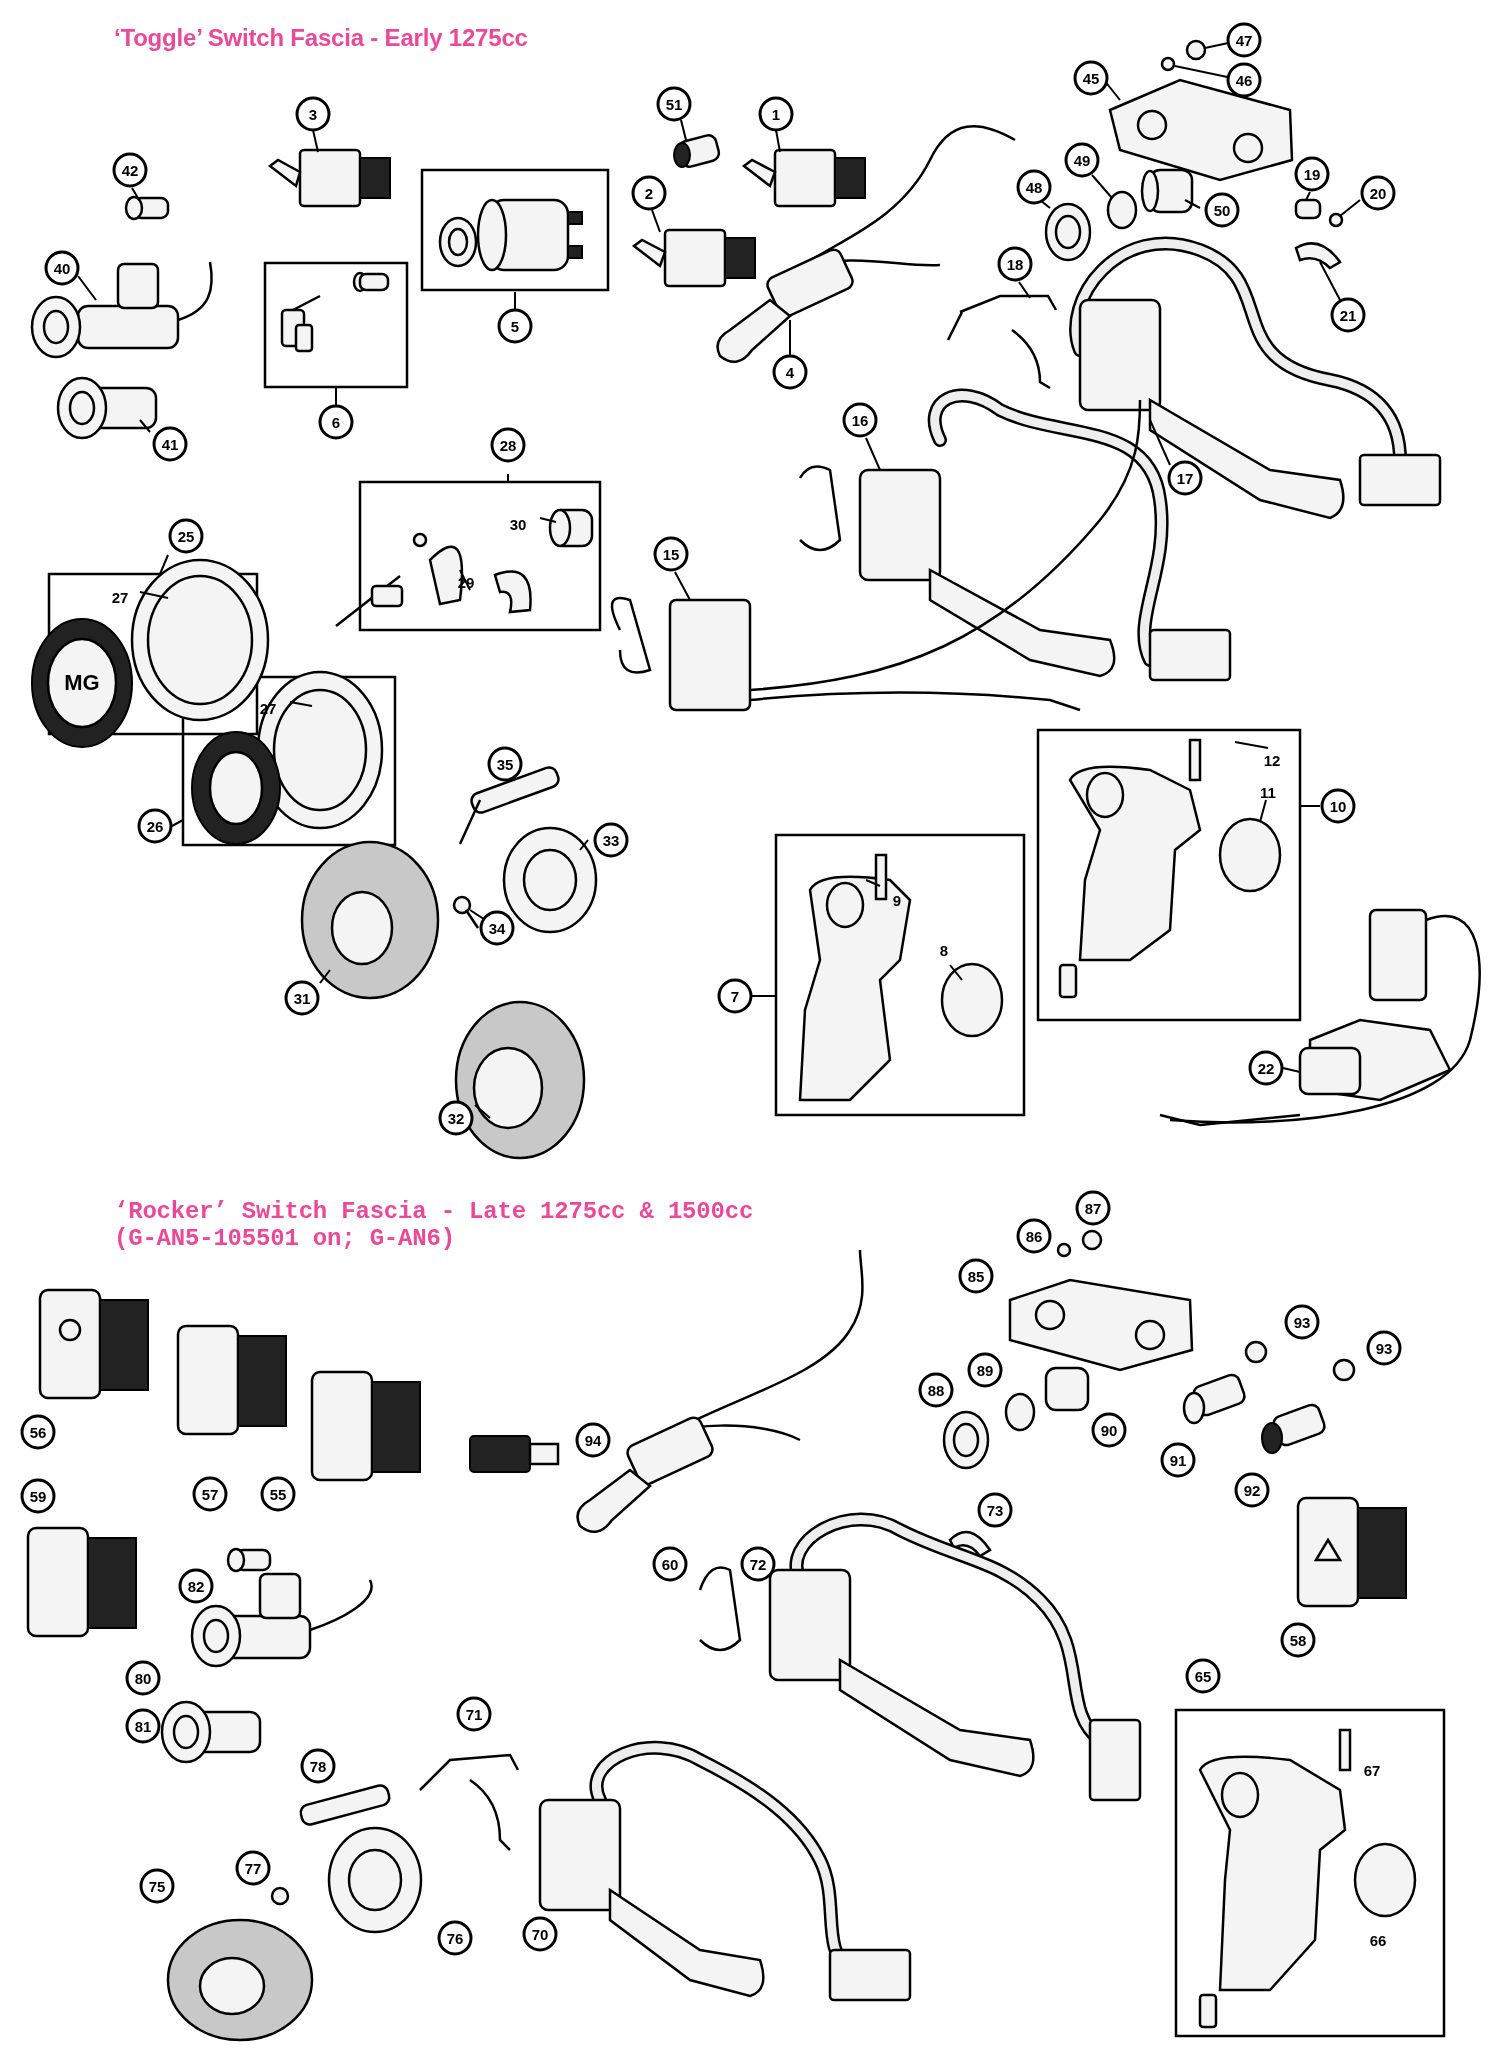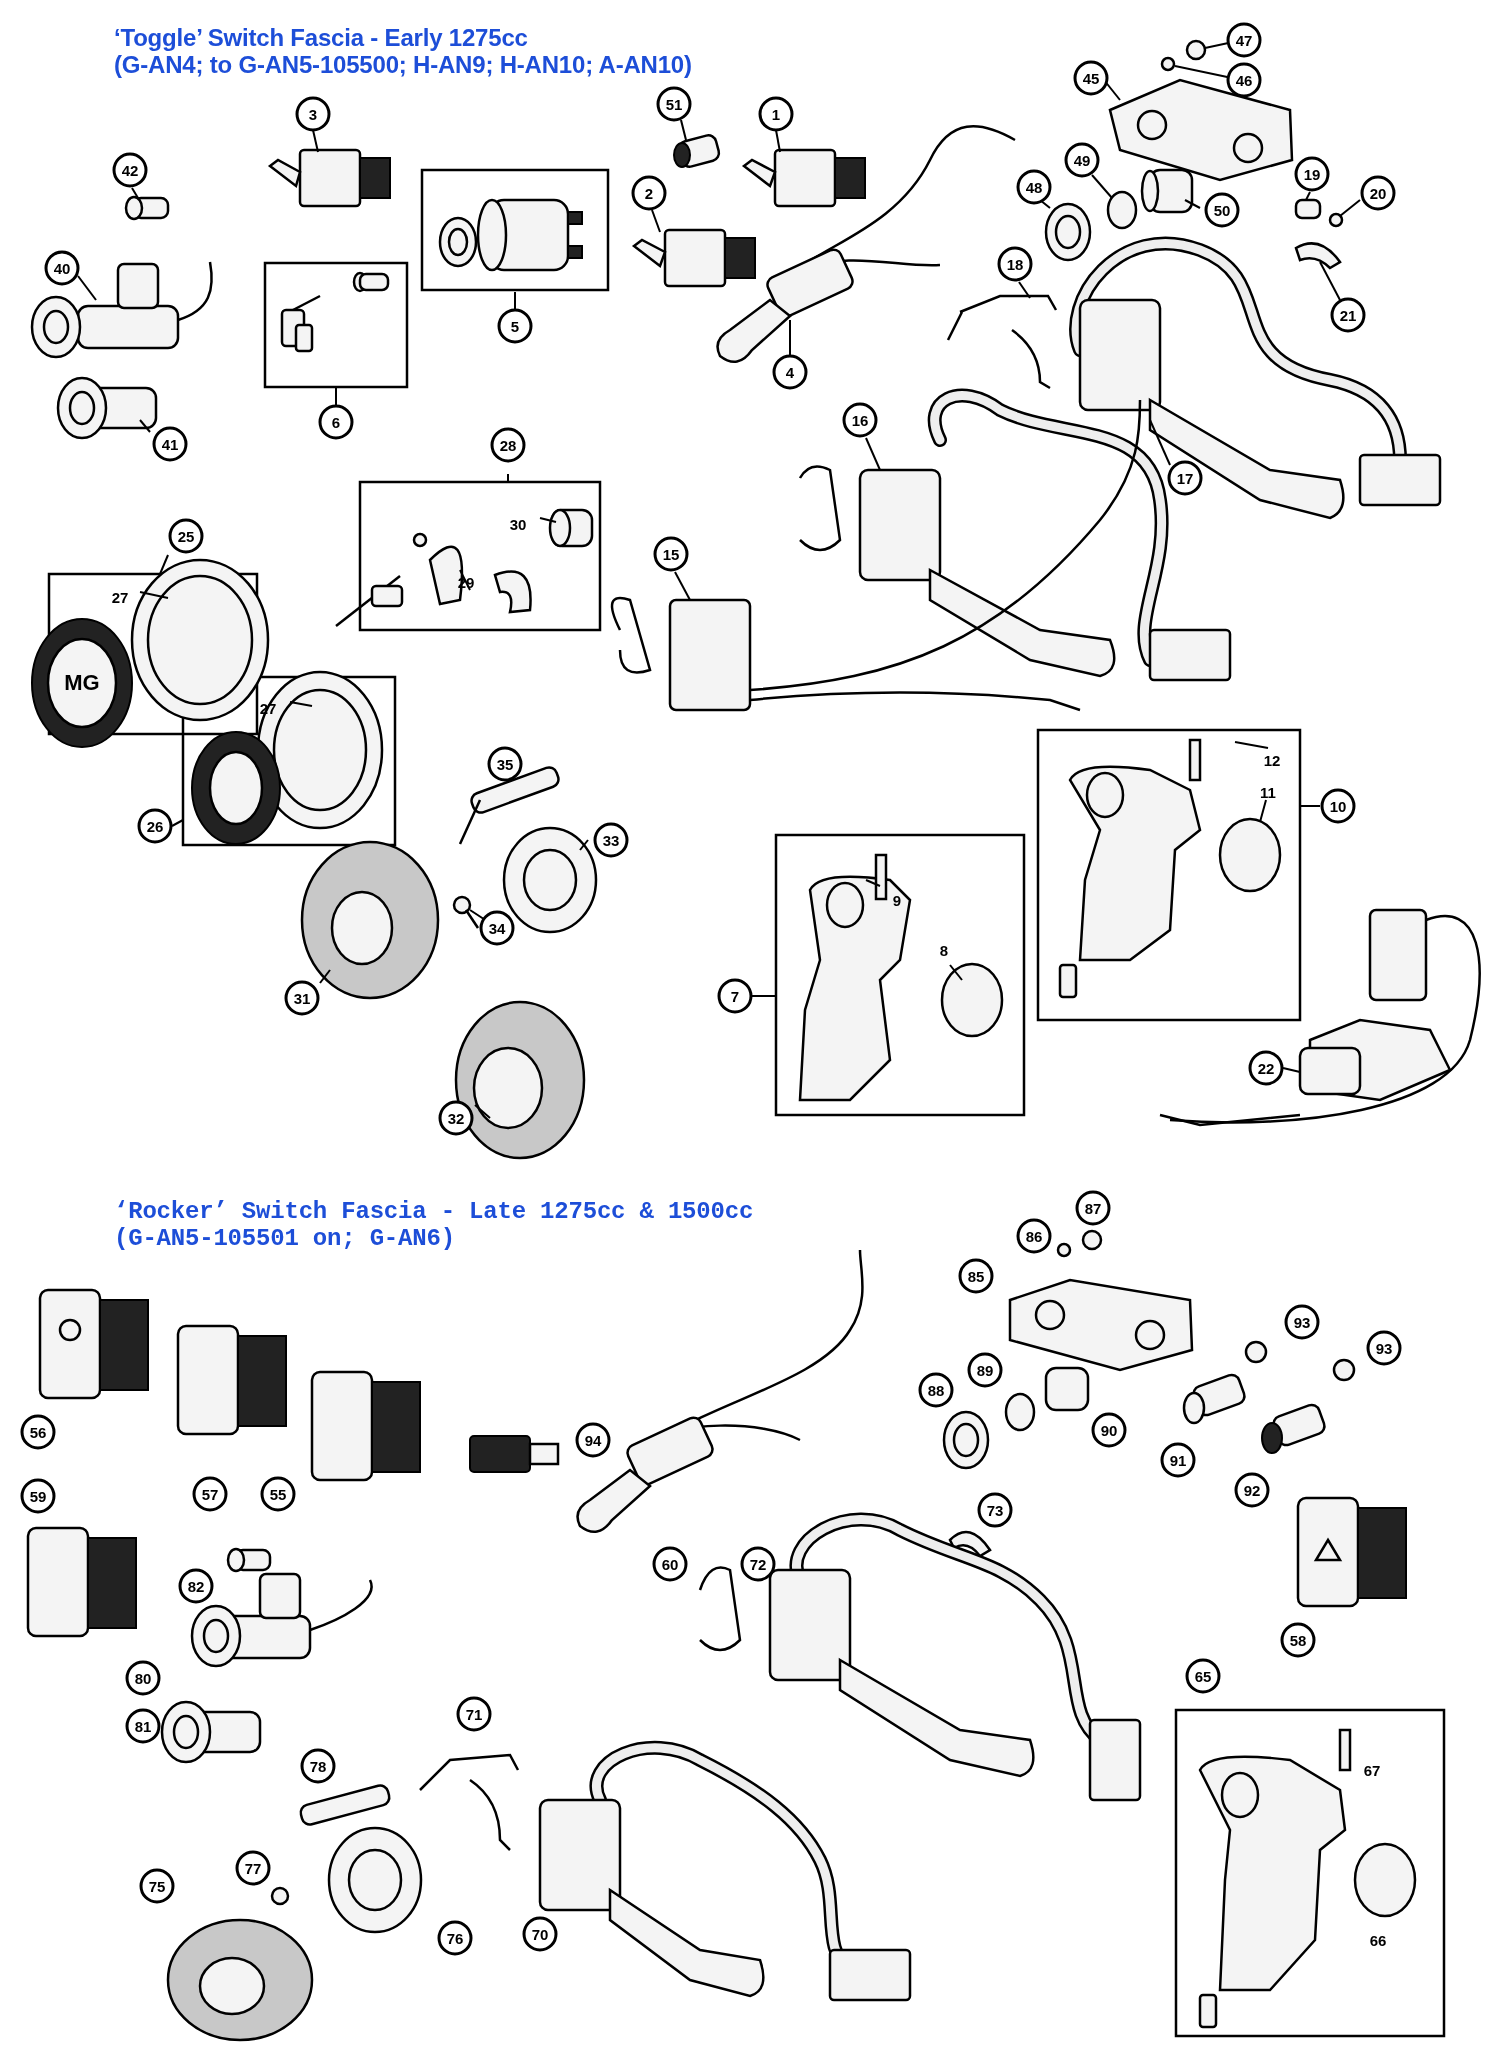--- a/index.html
+++ b/index.html
@@ -1,36 +1,35 @@
 <!DOCTYPE html>
 <html><head>
 <meta charset="utf-8">
 <style>
   html,body{margin:0;padding:0;background:#fff;}
   body{width:1497px;height:2048px;position:relative;overflow:hidden;font-family:"Liberation Sans",sans-serif;}
-  .heading{position:absolute;color:#1d4ed8;font-weight:bold;font-size:24px;line-height:27px;letter-spacing:-0.2px;}
+  .heading{position:absolute;color:#ec4899;font-weight:bold;font-size:24px;line-height:27px;letter-spacing:-0.2px;}
   svg#diagram{position:absolute;left:0;top:0;}
   .callout circle{fill:#fff;stroke:#000;stroke-width:3;}
   .callout text{font-family:"Liberation Sans",sans-serif;font-weight:bold;font-size:15px;text-anchor:middle;dominant-baseline:central;fill:#000;}
   .lbl{font-family:"Liberation Sans",sans-serif;font-weight:bold;font-size:15px;fill:#000;}
   .part{fill:#f4f4f4;stroke:#000;stroke-width:2.5;}
   .dark{fill:#222;stroke:#000;stroke-width:2;}
   .wire{fill:none;stroke:#000;stroke-width:2.5;}
   .harness{fill:none;stroke:#000;stroke-width:14;stroke-linecap:round;}
   .harness-in{fill:none;stroke:#eee;stroke-width:9;stroke-linecap:round;}
   .box{fill:none;stroke:#000;stroke-width:2.5;}
   .lead{stroke:#000;stroke-width:2;fill:none;}
   .speck{fill:#c8c8c8;stroke:#000;stroke-width:2.5;}
 </style>
 </head>
 <body>
 
 <div class="heading" style="left:114px;top:24px;">
   <div>‘Toggle’ Switch Fascia - Early 1275cc</div>
-  <div>(G-AN4; to G-AN5-105500; H-AN9; H-AN10; A-AN10)</div>
 </div>
 <div class="heading" style="left:114px;top:1198px;font-family:Liberation Mono, monospace;">
   <div>‘Rocker’ Switch Fascia - Late 1275cc &amp; 1500cc</div>
   <div>(G-AN5-105501 on; G-AN6)</div>
 </div>
 
 <svg id="diagram" width="1497" height="2048" viewBox="0 0 1497 2048">
 
   <g>
     <rect class="part" x="300" y="150" width="60" height="56" rx="4"></rect>

